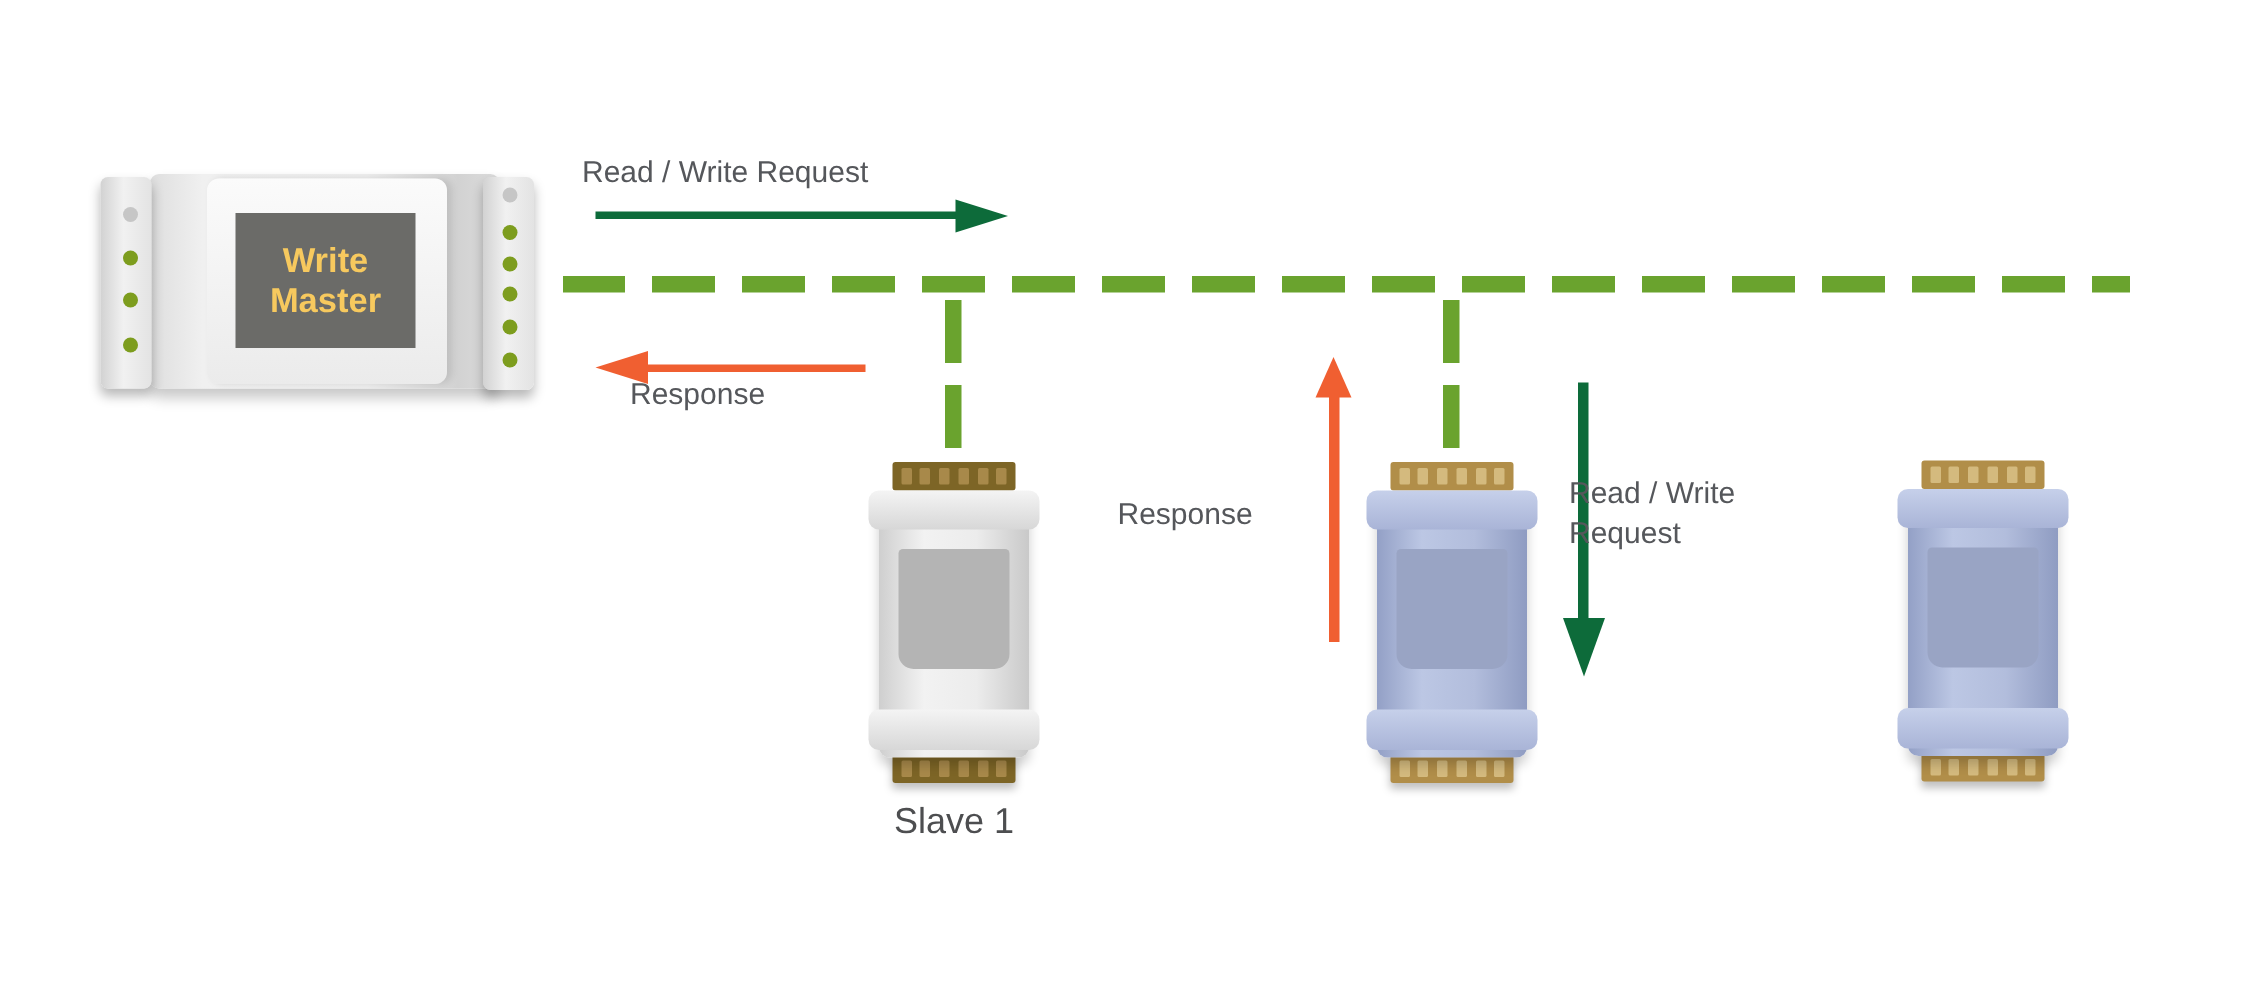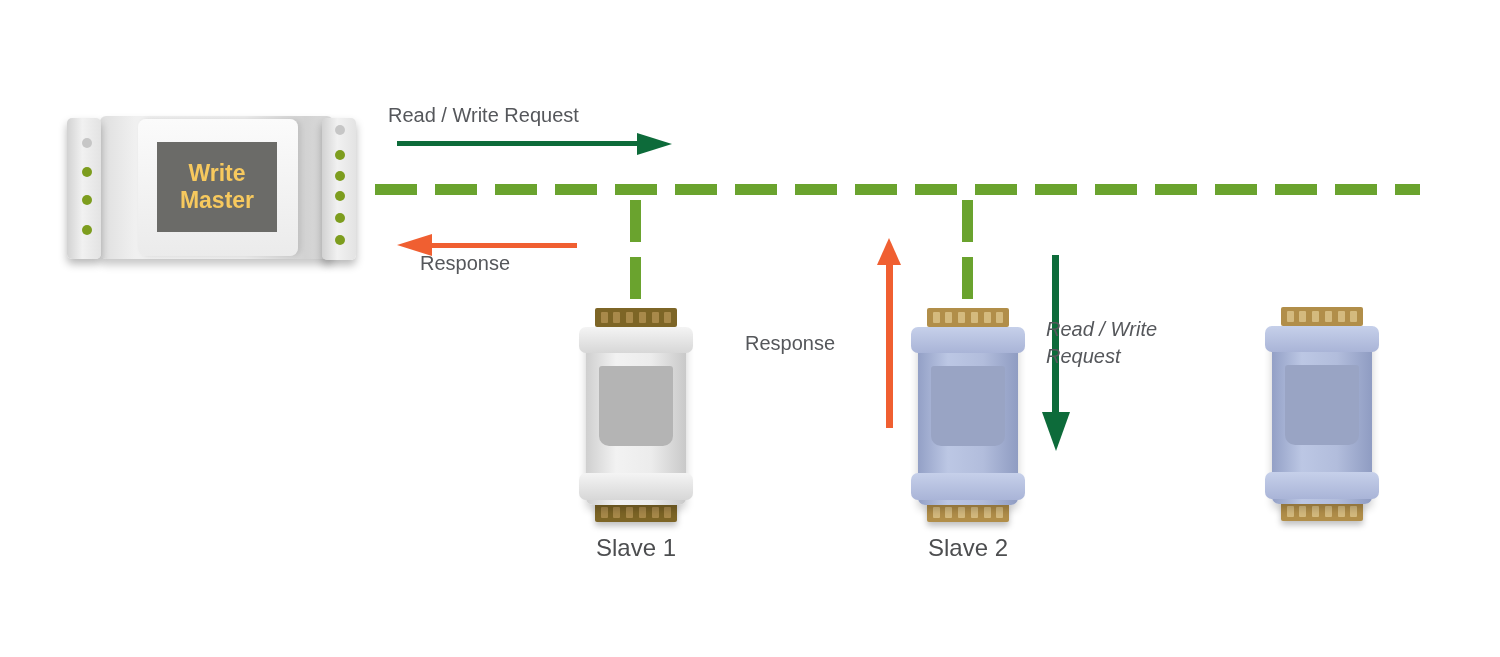--- a/index.html
+++ b/index.html
@@ -46,21 +46,21 @@
   .resp-shaft{left:431px;top:243px;width:146px;height:5px;}
   .up-head{left:877px;top:238px;border-left:12px solid transparent;border-right:12px solid transparent;border-bottom:27px solid #f05f31;}
   .up-shaft{left:886px;top:264px;width:7px;height:164px;}
   .down-shaft{left:1052px;top:255px;width:7px;height:160px;}
   .down-head{left:1042px;top:412px;border-left:14px solid transparent;border-right:14px solid transparent;border-top:39px solid #0d6b3a;}
 
   .lbl{color:#55575b;font-size:20px;}
   .lbl-req{left:388px;top:104px;width:250px;}
   .lbl-resp{left:420px;top:252px;width:165px;}
   .lbl-resp-up{left:745px;top:332px;width:162px;}
-  .lbl-req-down{left:1046px;top:316px;width:164px;line-height:27px;font-style:italic;}
+  .lbl-req-down{left:1046px;top:316px;width:164px;line-height:27px;}
 
   
   .slave{width:120px;height:240px;}
   .slave .term{position:absolute;left:19px;width:82px;display:flex;justify-content:space-evenly;align-items:center;border-radius:2px;}
   .slave .term.top{top:0;height:19px;}
   .slave .term.bot{top:194px;height:20px;box-shadow:0 4px 6px rgba(0,0,0,0.25);}
   .slave .notch{width:7px;height:11px;border-radius:1px;}
   .slave .sbody{position:absolute;left:10px;top:22px;width:100px;height:175px;border-radius:7px;box-shadow:0 5px 8px rgba(0,0,0,0.20);}
   .slave .flange{position:absolute;left:3px;width:114px;height:26px;border-radius:7px;}
   .slave .flange.top{top:19px;}
@@ -174,21 +174,20 @@
         <span class="notch"></span>
         <span class="notch"></span>
         <span class="notch"></span>
         <span class="notch"></span>
         <span class="notch"></span>
     </div>
     <div class="sbody"></div>
     <div class="flange top"></div>
     <div class="flange bot"></div>
     <div class="sscreen"></div>
-    <div class="slabel">Slave 2</div>
   </div>
 
   <div class="abs slave blue sN">
     <div class="term top">
       <span class="notch"></span>
         <span class="notch"></span>
         <span class="notch"></span>
         <span class="notch"></span>
         <span class="notch"></span>
         <span class="notch"></span>

